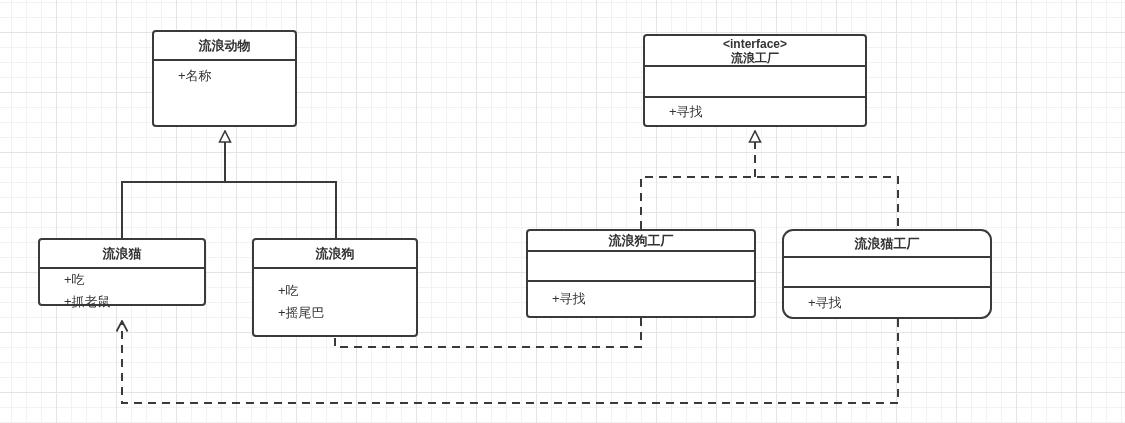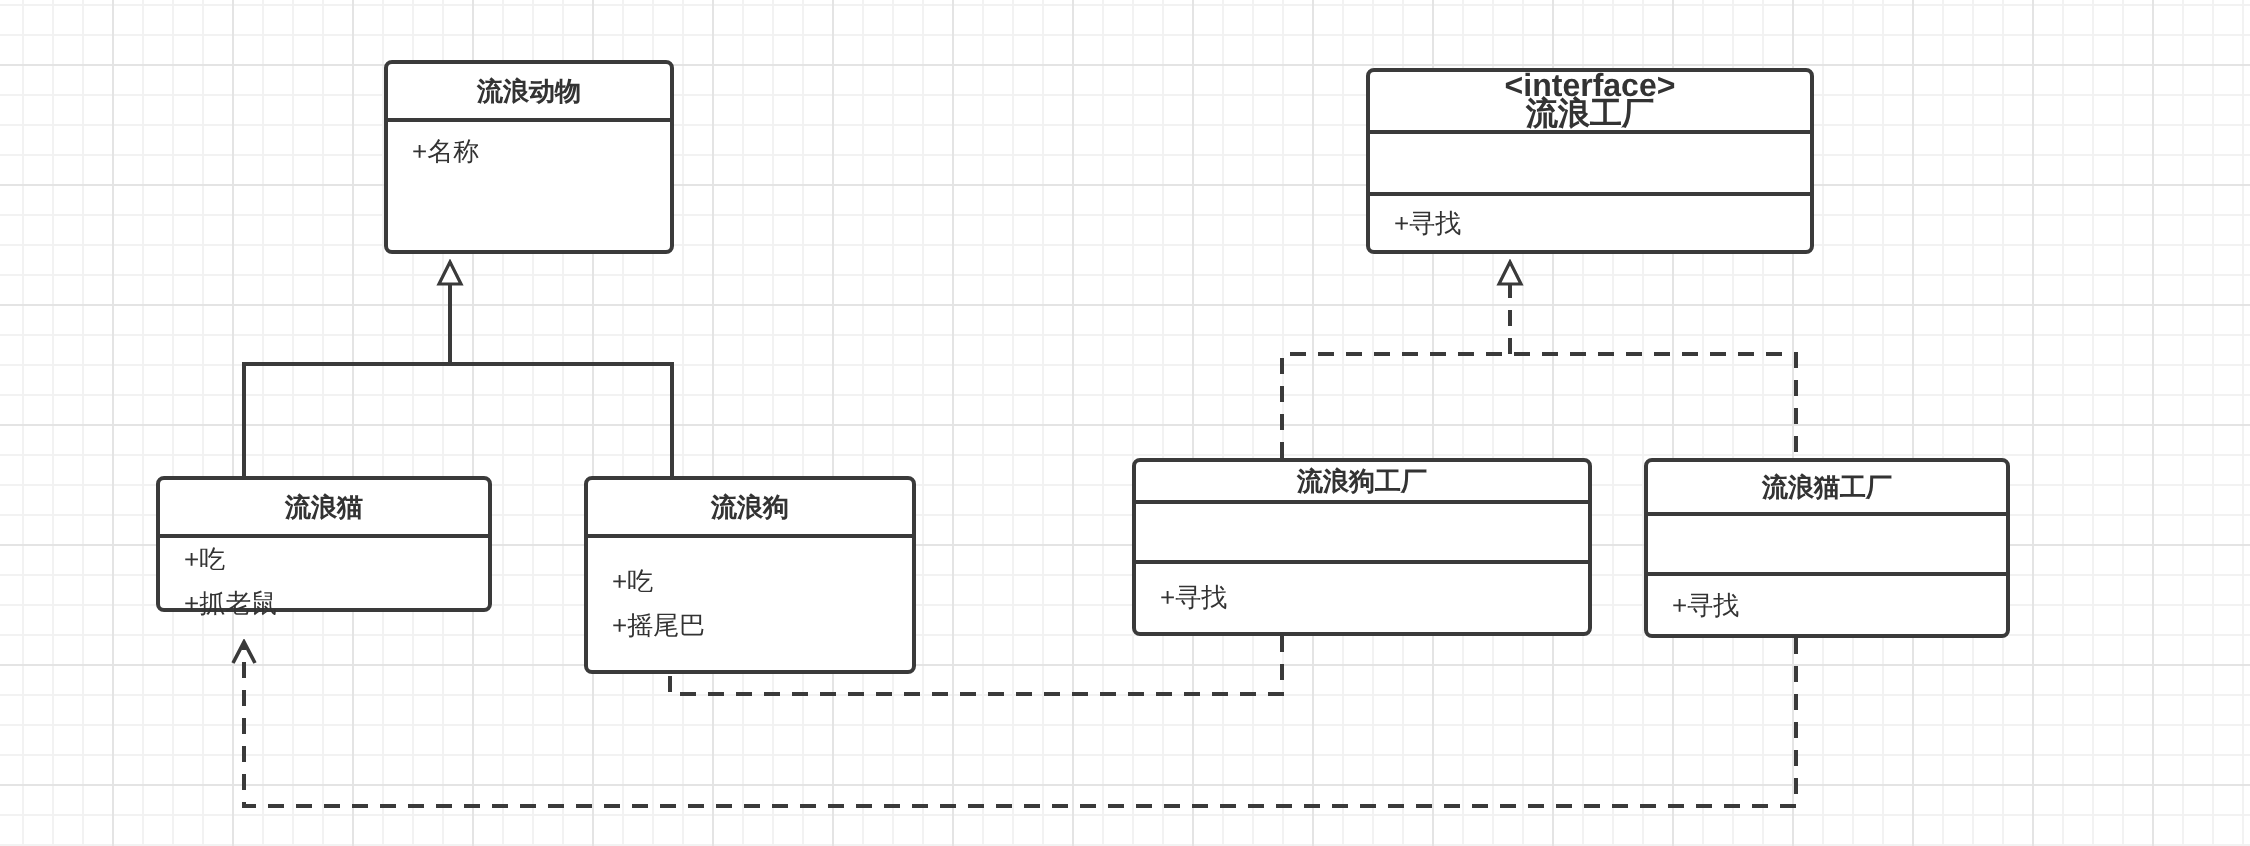--- a/index.html
+++ b/index.html
@@ -42,39 +42,38 @@
   .node {
     position: absolute;
     box-sizing: border-box;
     display: flex;
     flex-direction: column;
     background: var(--fill, #ffffff);
     border: 2px solid var(--stroke, #3a3a3a);
     border-radius: 4px;
     color: var(--text, #333333);
     font-size: 13px;
-    margin-left: 40px;
   }
   .hd {
     display: flex;
     align-items: center;
     justify-content: center;
     font-weight: bold;
     flex: 0 0 auto;
   }
   .hd.two {
     flex-direction: column;
     line-height: 14px;
-    font-size: 16px;
+    font-size: 12px;
   }
   .sec {
     border-top: 2px solid var(--stroke, #3a3a3a);
     display: flex;
     align-items: center;
-    padding: 0 12px;
+    padding: 0 24px;
     box-sizing: border-box;
     text-align: right;
   }
   .sec.fill { flex: 1 1 auto; }
   .sec.multi {
     flex-direction: column;
     align-items: flex-start;
     justify-content: center;
     line-height: 22px;
   }
@@ -151,21 +150,21 @@
       <span>流浪狗工厂</span>
     </div>
     <div class="sec" style="height:30px">
       <span></span>
     </div>
     <div class="sec fill">
       <span>+寻找</span>
     </div>
   </div>
 
-  <div class="node" style="left:782px; top:229px; width:183px; height:90px;">
+  <div class="node" style="left:782px; top:229px; width:210px; height:90px;border-radius:11px;">
     <div class="hd" style="height:25px">
       <span>流浪猫工厂</span>
     </div>
     <div class="sec" style="height:30px">
       <span></span>
     </div>
     <div class="sec fill">
       <span>+寻找</span>
     </div>
   </div>

